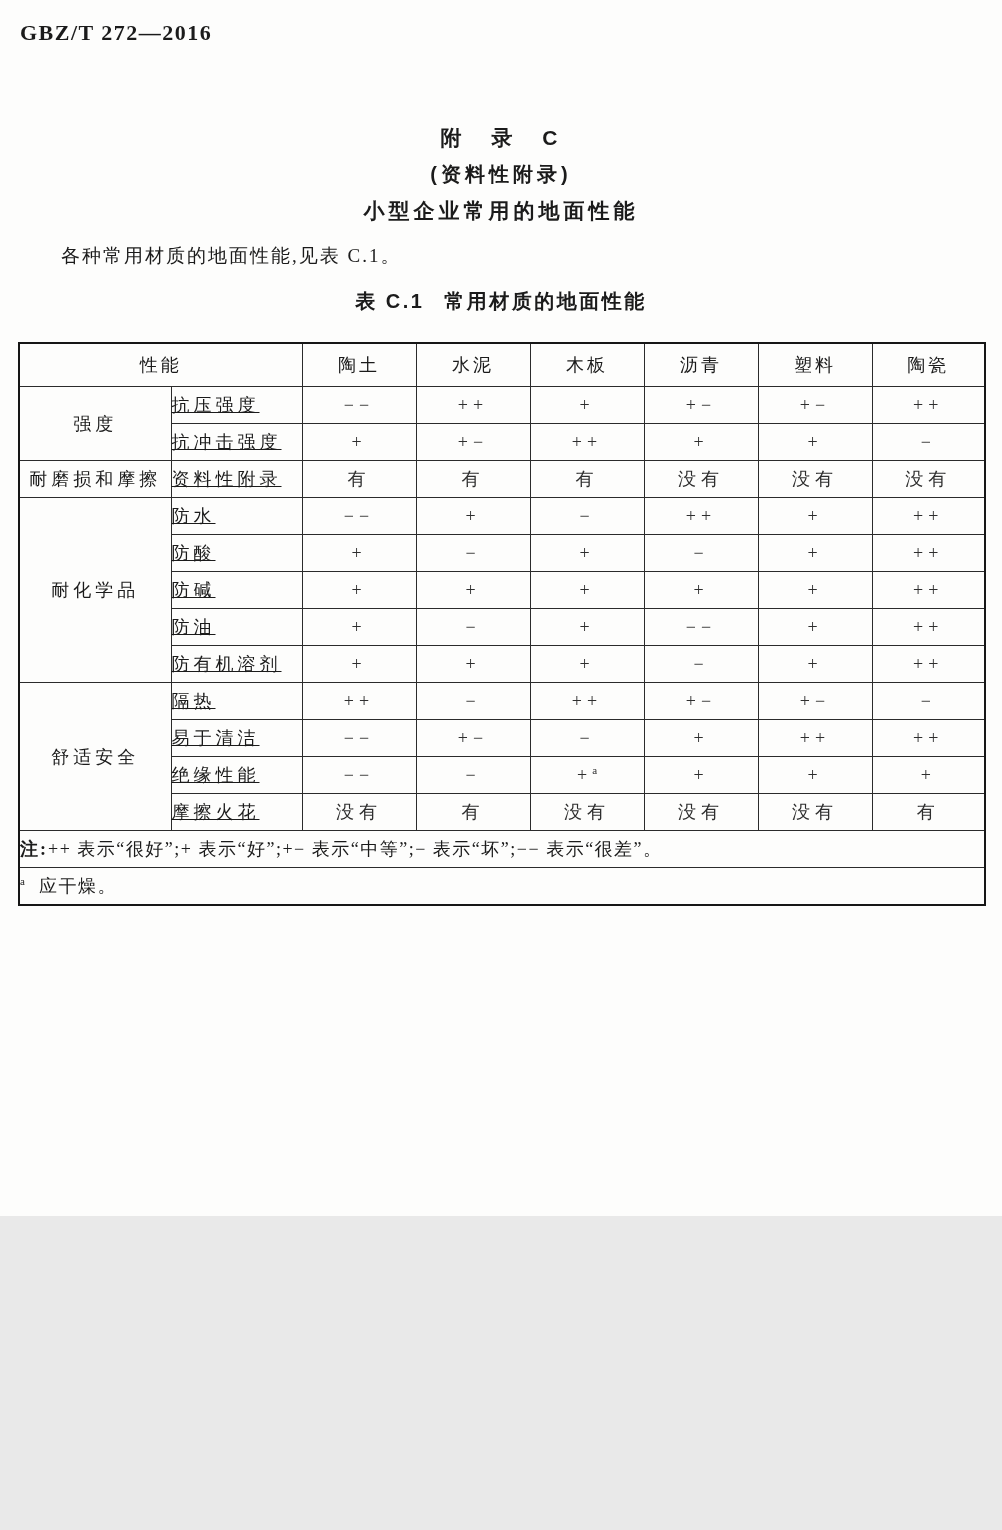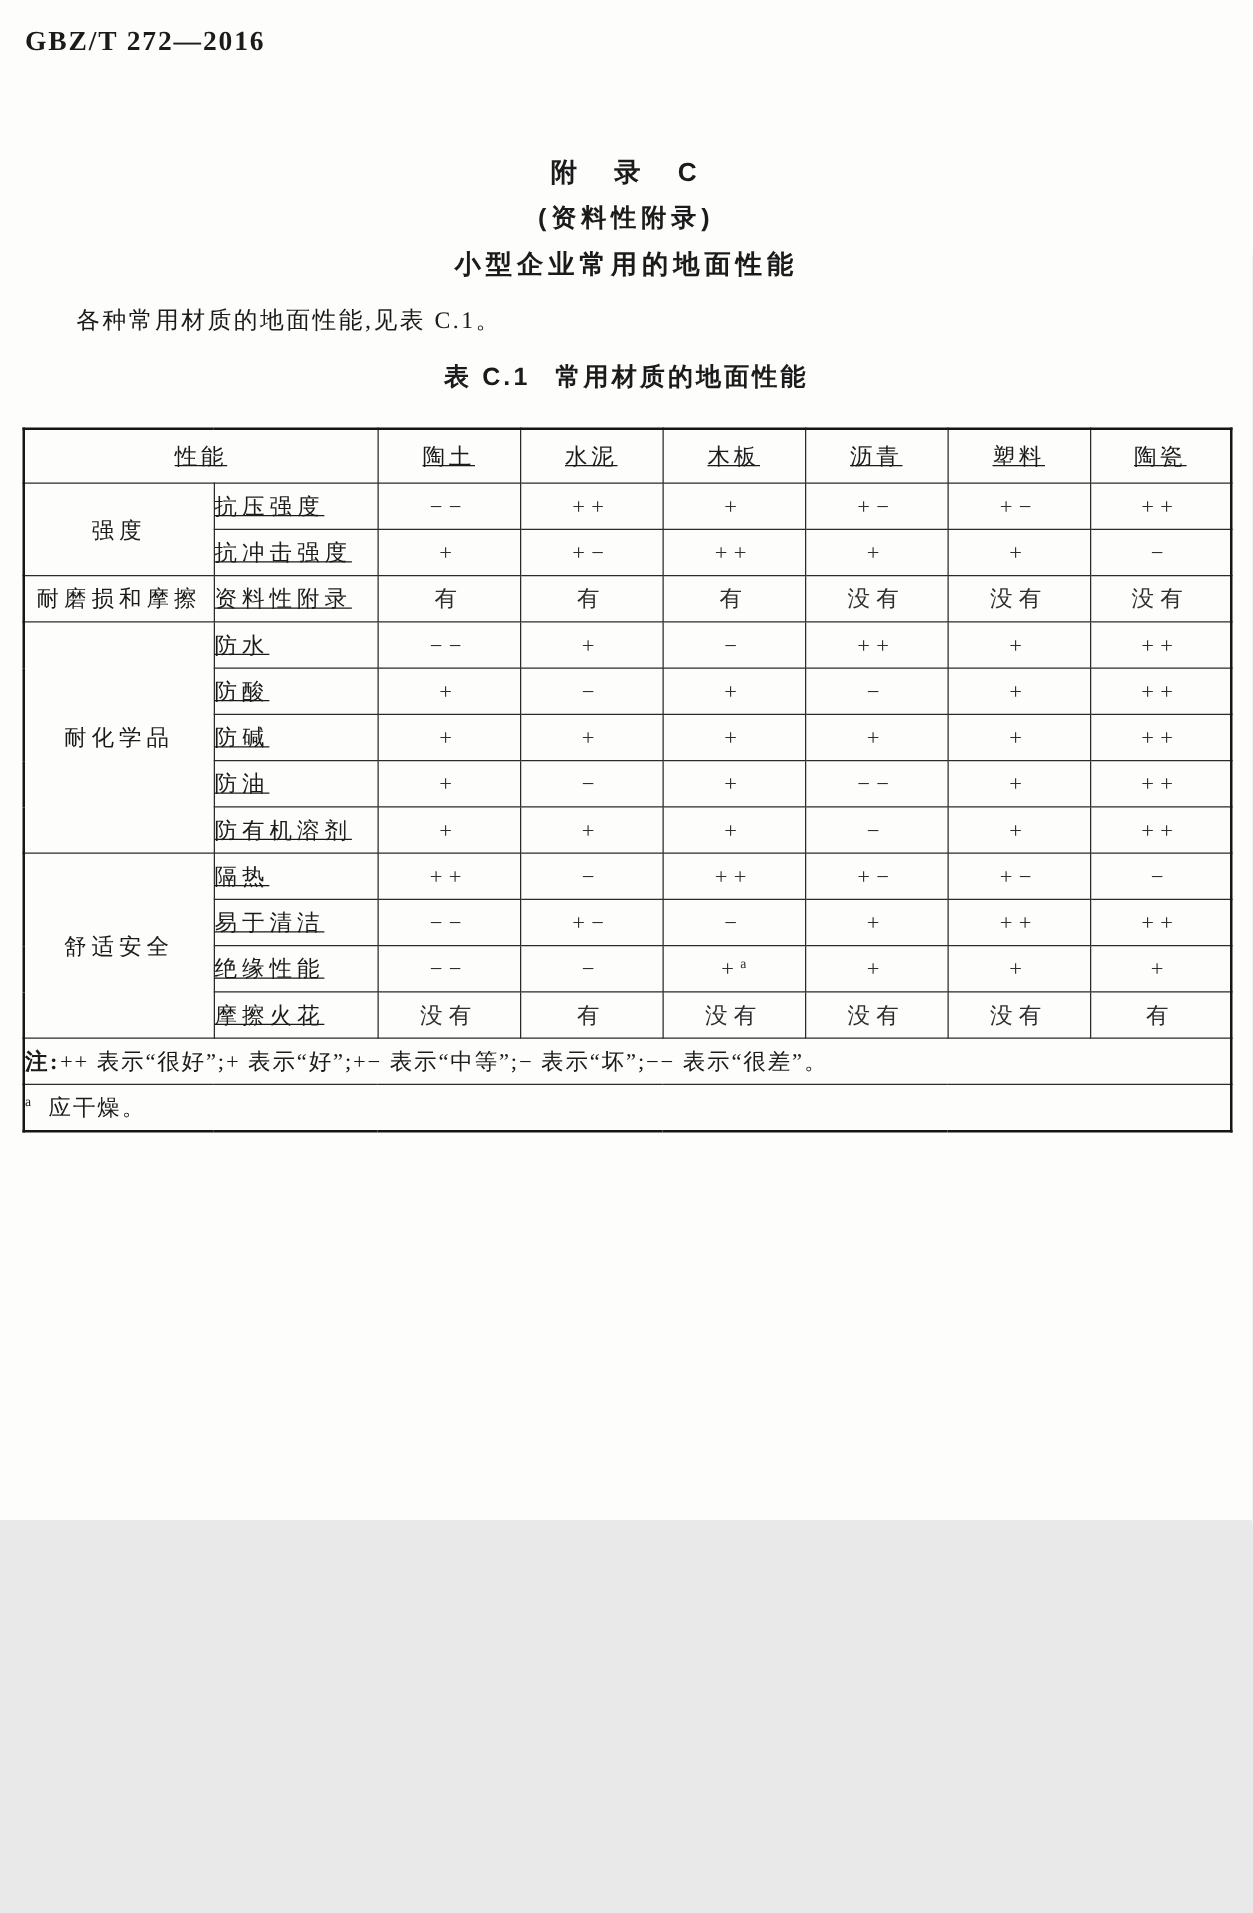--- a/index.html
+++ b/index.html
@@ -50,21 +50,21 @@
     table-layout:fixed;
     border:2px solid #161616;
     font-size:18px;
   }
   .perf-table th,.perf-table td{
     border:1px solid #2b2b2b;
     padding:0;
     font-weight:normal;
     background:#fdfdfc;
   }
-  .perf-table thead th{height:42px;text-align:center;letter-spacing:3px;text-decoration:underline;}
+  .perf-table thead th{height:42px;text-align:center;letter-spacing:3px;}
   .perf-table td{height:36px;}
   .cat-cell{padding-left:14px;letter-spacing:4px;text-align:center;vertical-align:middle;}
   .prop-cell{padding-left:15px;letter-spacing:4px;text-align:left;vertical-align:middle;text-decoration:underline;}
   .val-cell{text-align:center;letter-spacing:5px;color:#2e2e2e;vertical-align:middle;}
   .val-cell sup,.foot-cell sup{font-size:11px;letter-spacing:0;}
   .note-cell,.foot-cell{
     height:38px;text-align:left;padding-left:48px;
     font-size:18px;letter-spacing:1.5px;
   }
   .note-label{font-weight:bold;letter-spacing:2px;}

